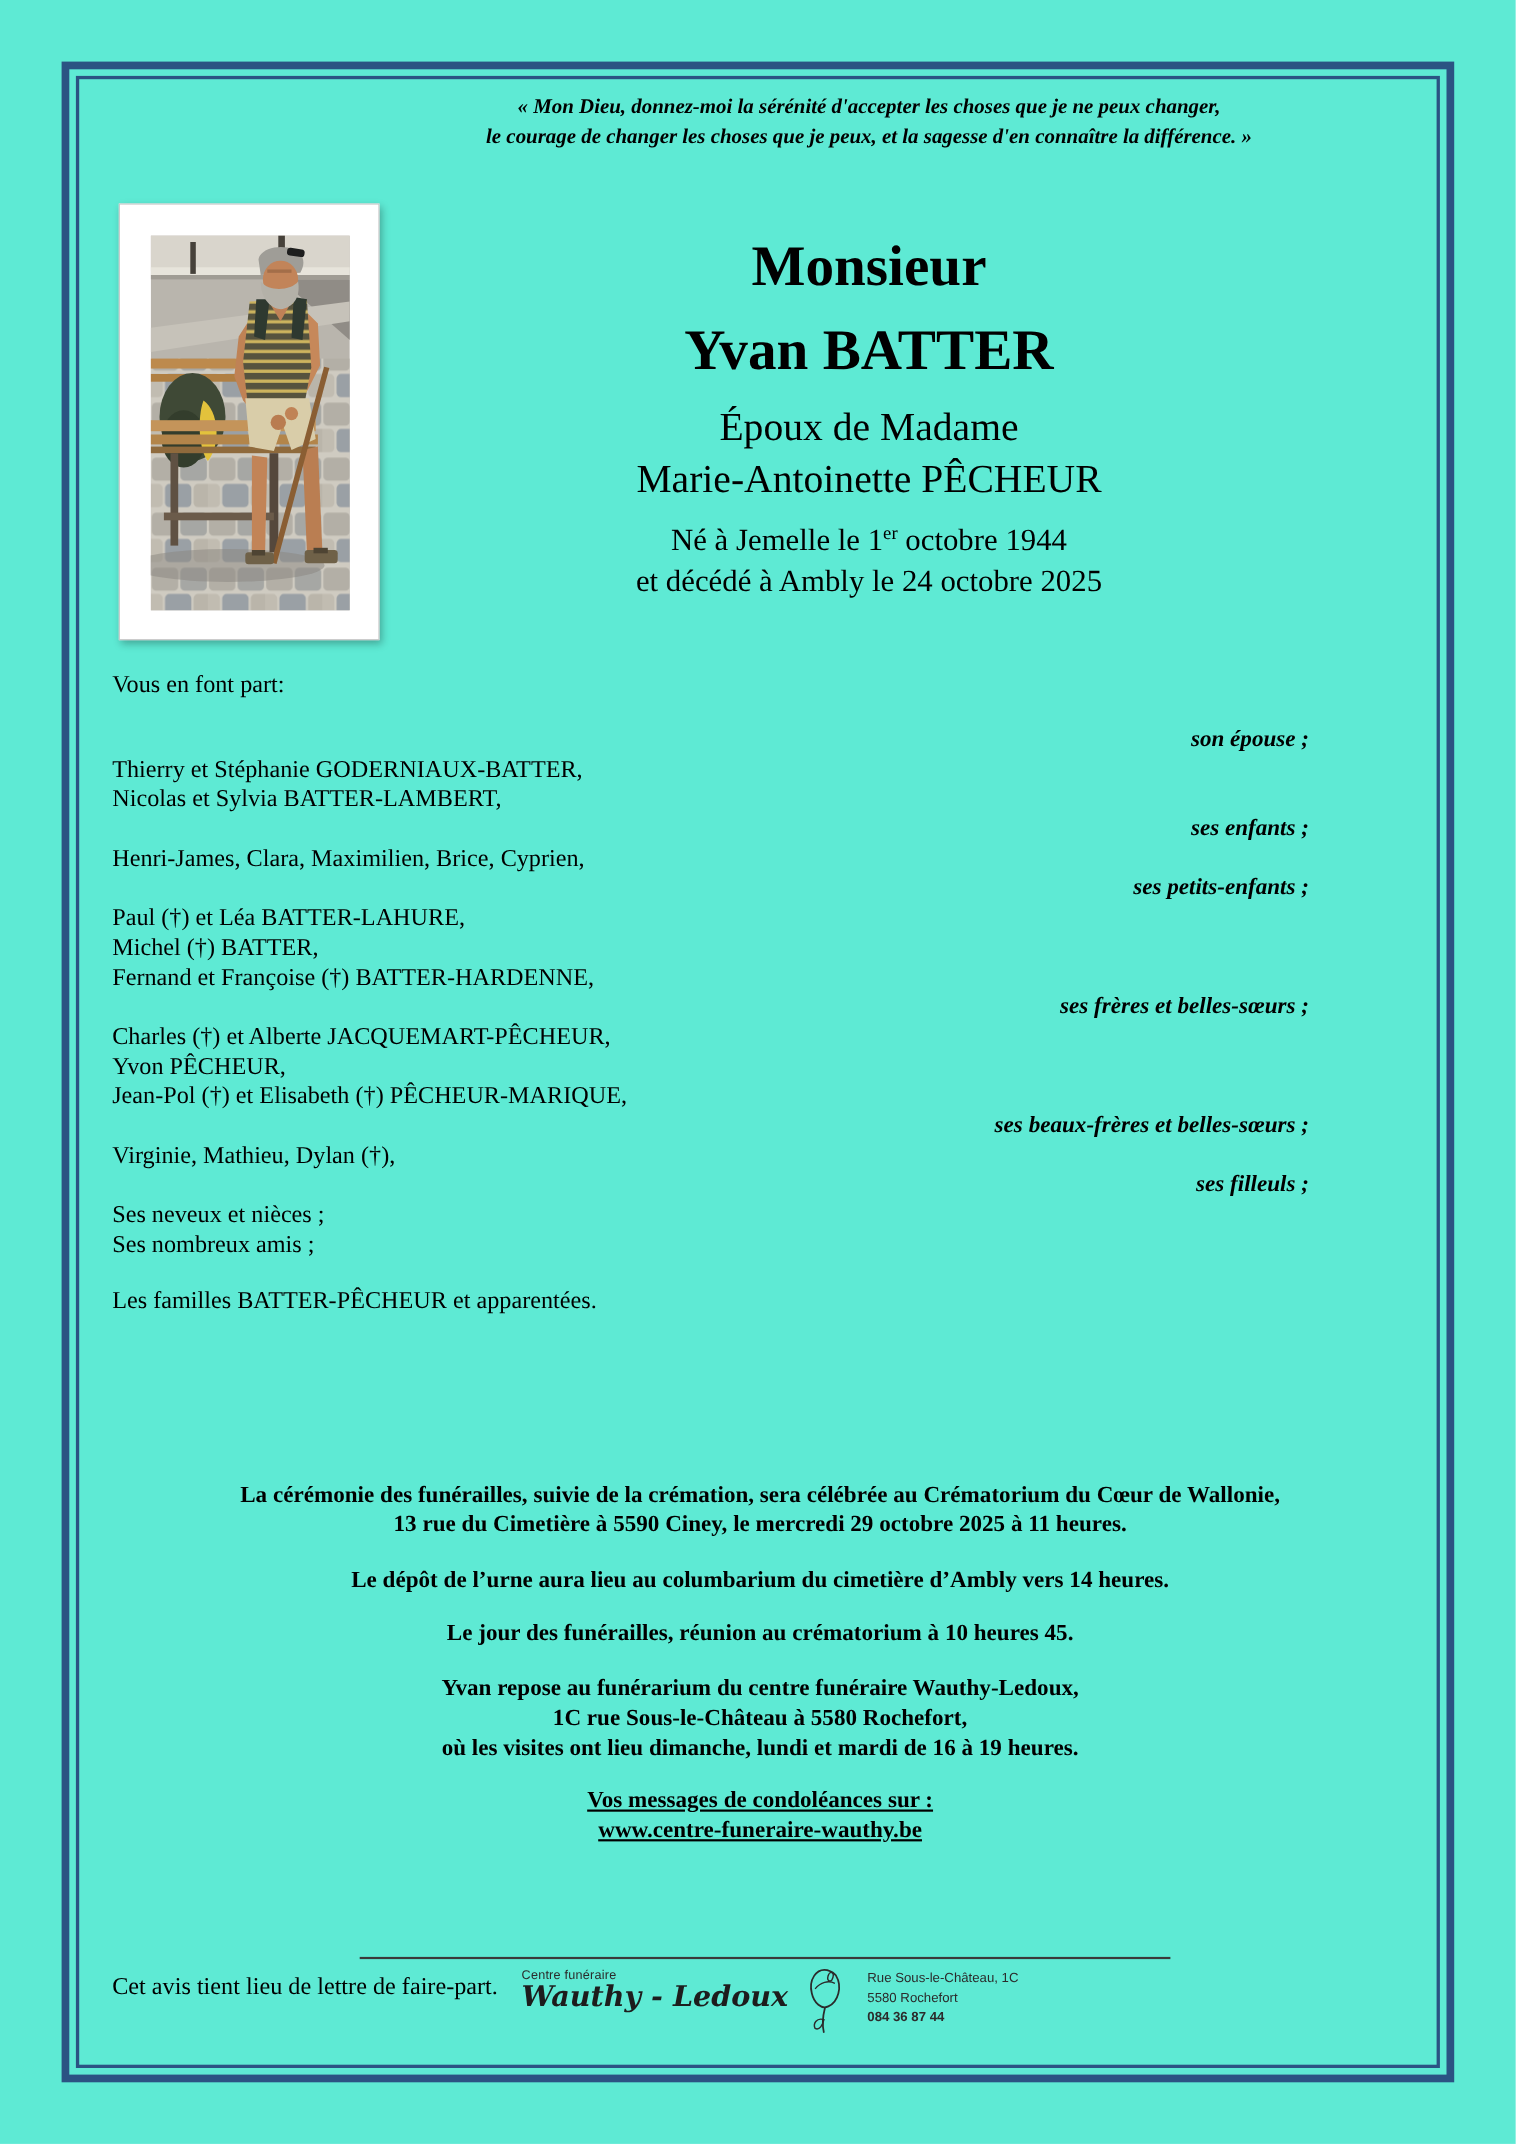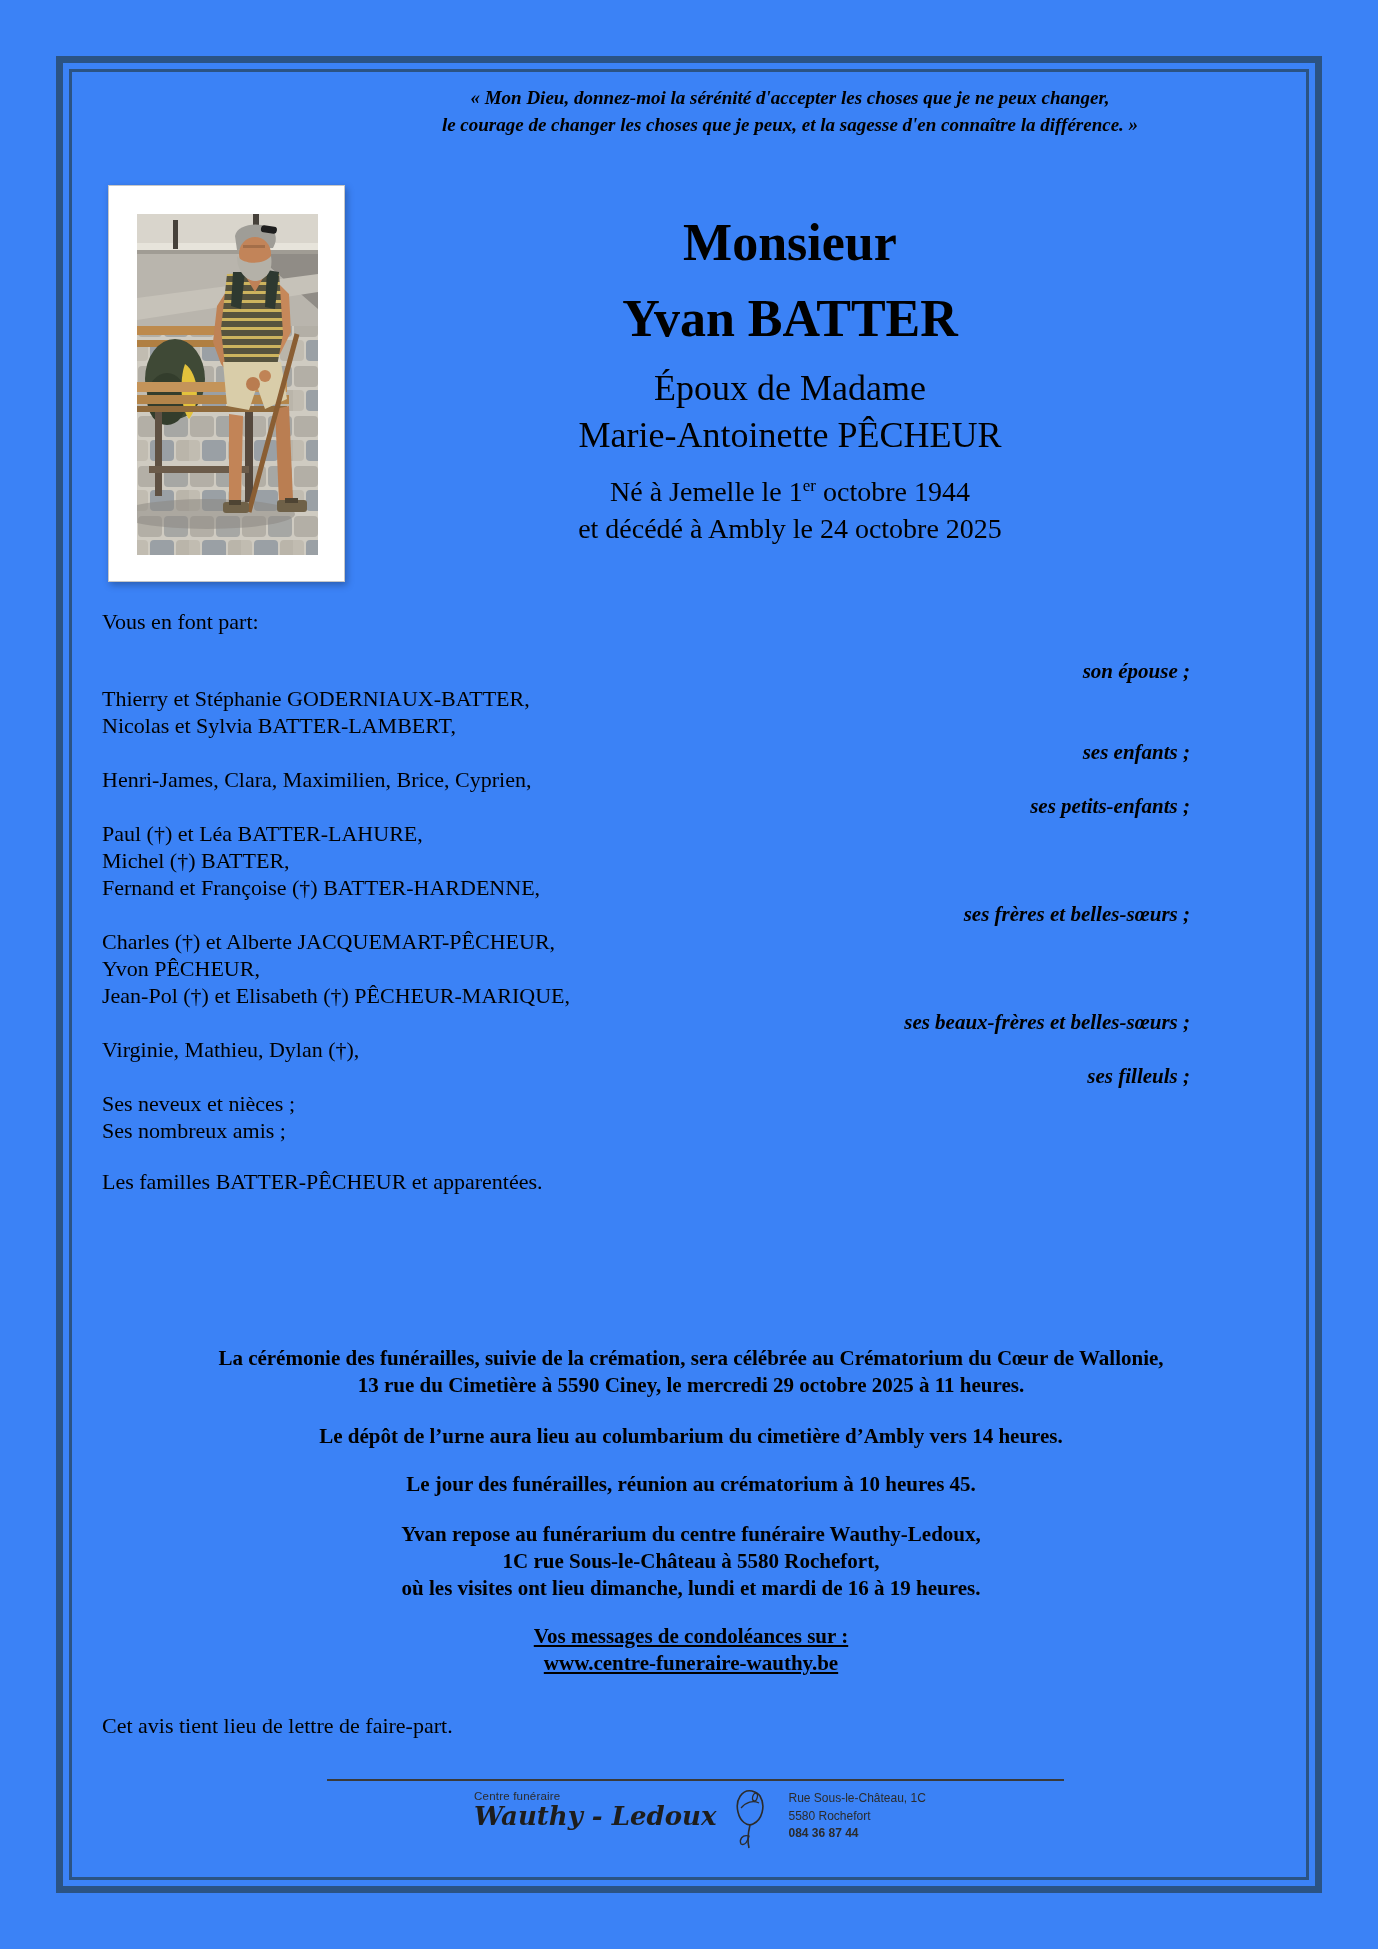--- a/index.html
+++ b/index.html
@@ -1,17 +1,17 @@
 <!DOCTYPE html>
 <html><head>
 <meta charset="utf-8">
 <style>
   html,body{margin:0;padding:0;background:#ffffff;}
   .sheet{
-    position:relative;width:1378px;height:1949px;background:#3b82f6;
+    position:relative;width:1378px;height:1949px;background:#5eead4;
     font-family:"Liberation Serif", serif;color:#000;overflow:hidden;
   }
   
   .frame-outer{position:absolute;left:56px;top:56px;right:56px;bottom:56px;border:7px solid #2b5383;pointer-events:none;}
   .frame-inner{position:absolute;left:69px;top:69px;right:69px;bottom:69px;border:3px solid #2b5383;pointer-events:none;}
 
   .quote{
     position:absolute;left:250px;top:84px;width:1080px;text-align:center;
     font-style:italic;font-weight:bold;font-size:19px;line-height:27px;
   }
@@ -39,21 +39,21 @@
   .ceremony{position:absolute;left:102px;top:1329px;width:1178px;text-align:center;
     font-weight:bold;font-size:21px;line-height:27px;}
   .cer-p{margin:16px;}
   .cer-p2{margin-top:24px;}
   .cer-p3{margin-top:21px;}
   .cer-p4{margin-top:23px;}
   .cer-cond{margin-top:21px;}
   .underlined{text-decoration:underline;}
   .cond-link{color:#000;cursor:pointer;}
 
-  .closing{position:absolute;left:102px;top:1712px;font-size:22px;line-height:27px;}
+  .closing{position:absolute;left:102px;top:1792px;font-size:22px;line-height:27px;}
 
   .footer-rule{position:absolute;left:327px;top:1779px;width:737px;height:2px;background:#3a3a3a;}
   .footer{position:absolute;left:330px;top:1788px;width:740px;display:flex;justify-content:center;align-items:flex-start;gap:16px;}
   .brand{text-align:left;padding-top:2px;}
   .brand-small{font-family:"Liberation Sans", sans-serif;font-size:11.5px;color:#2b2b2b;letter-spacing:.2px;}
   .brand-name{font-family:"DejaVu Serif", serif;font-style:italic;font-weight:bold;font-size:26px;line-height:28px;color:#1d1d1d;}
   .address{font-family:"Liberation Sans", sans-serif;font-size:12px;line-height:17.5px;color:#2b2b2b;padding-top:2px;}
   .address .phone{font-weight:bold;}
 </style>
 </head>

